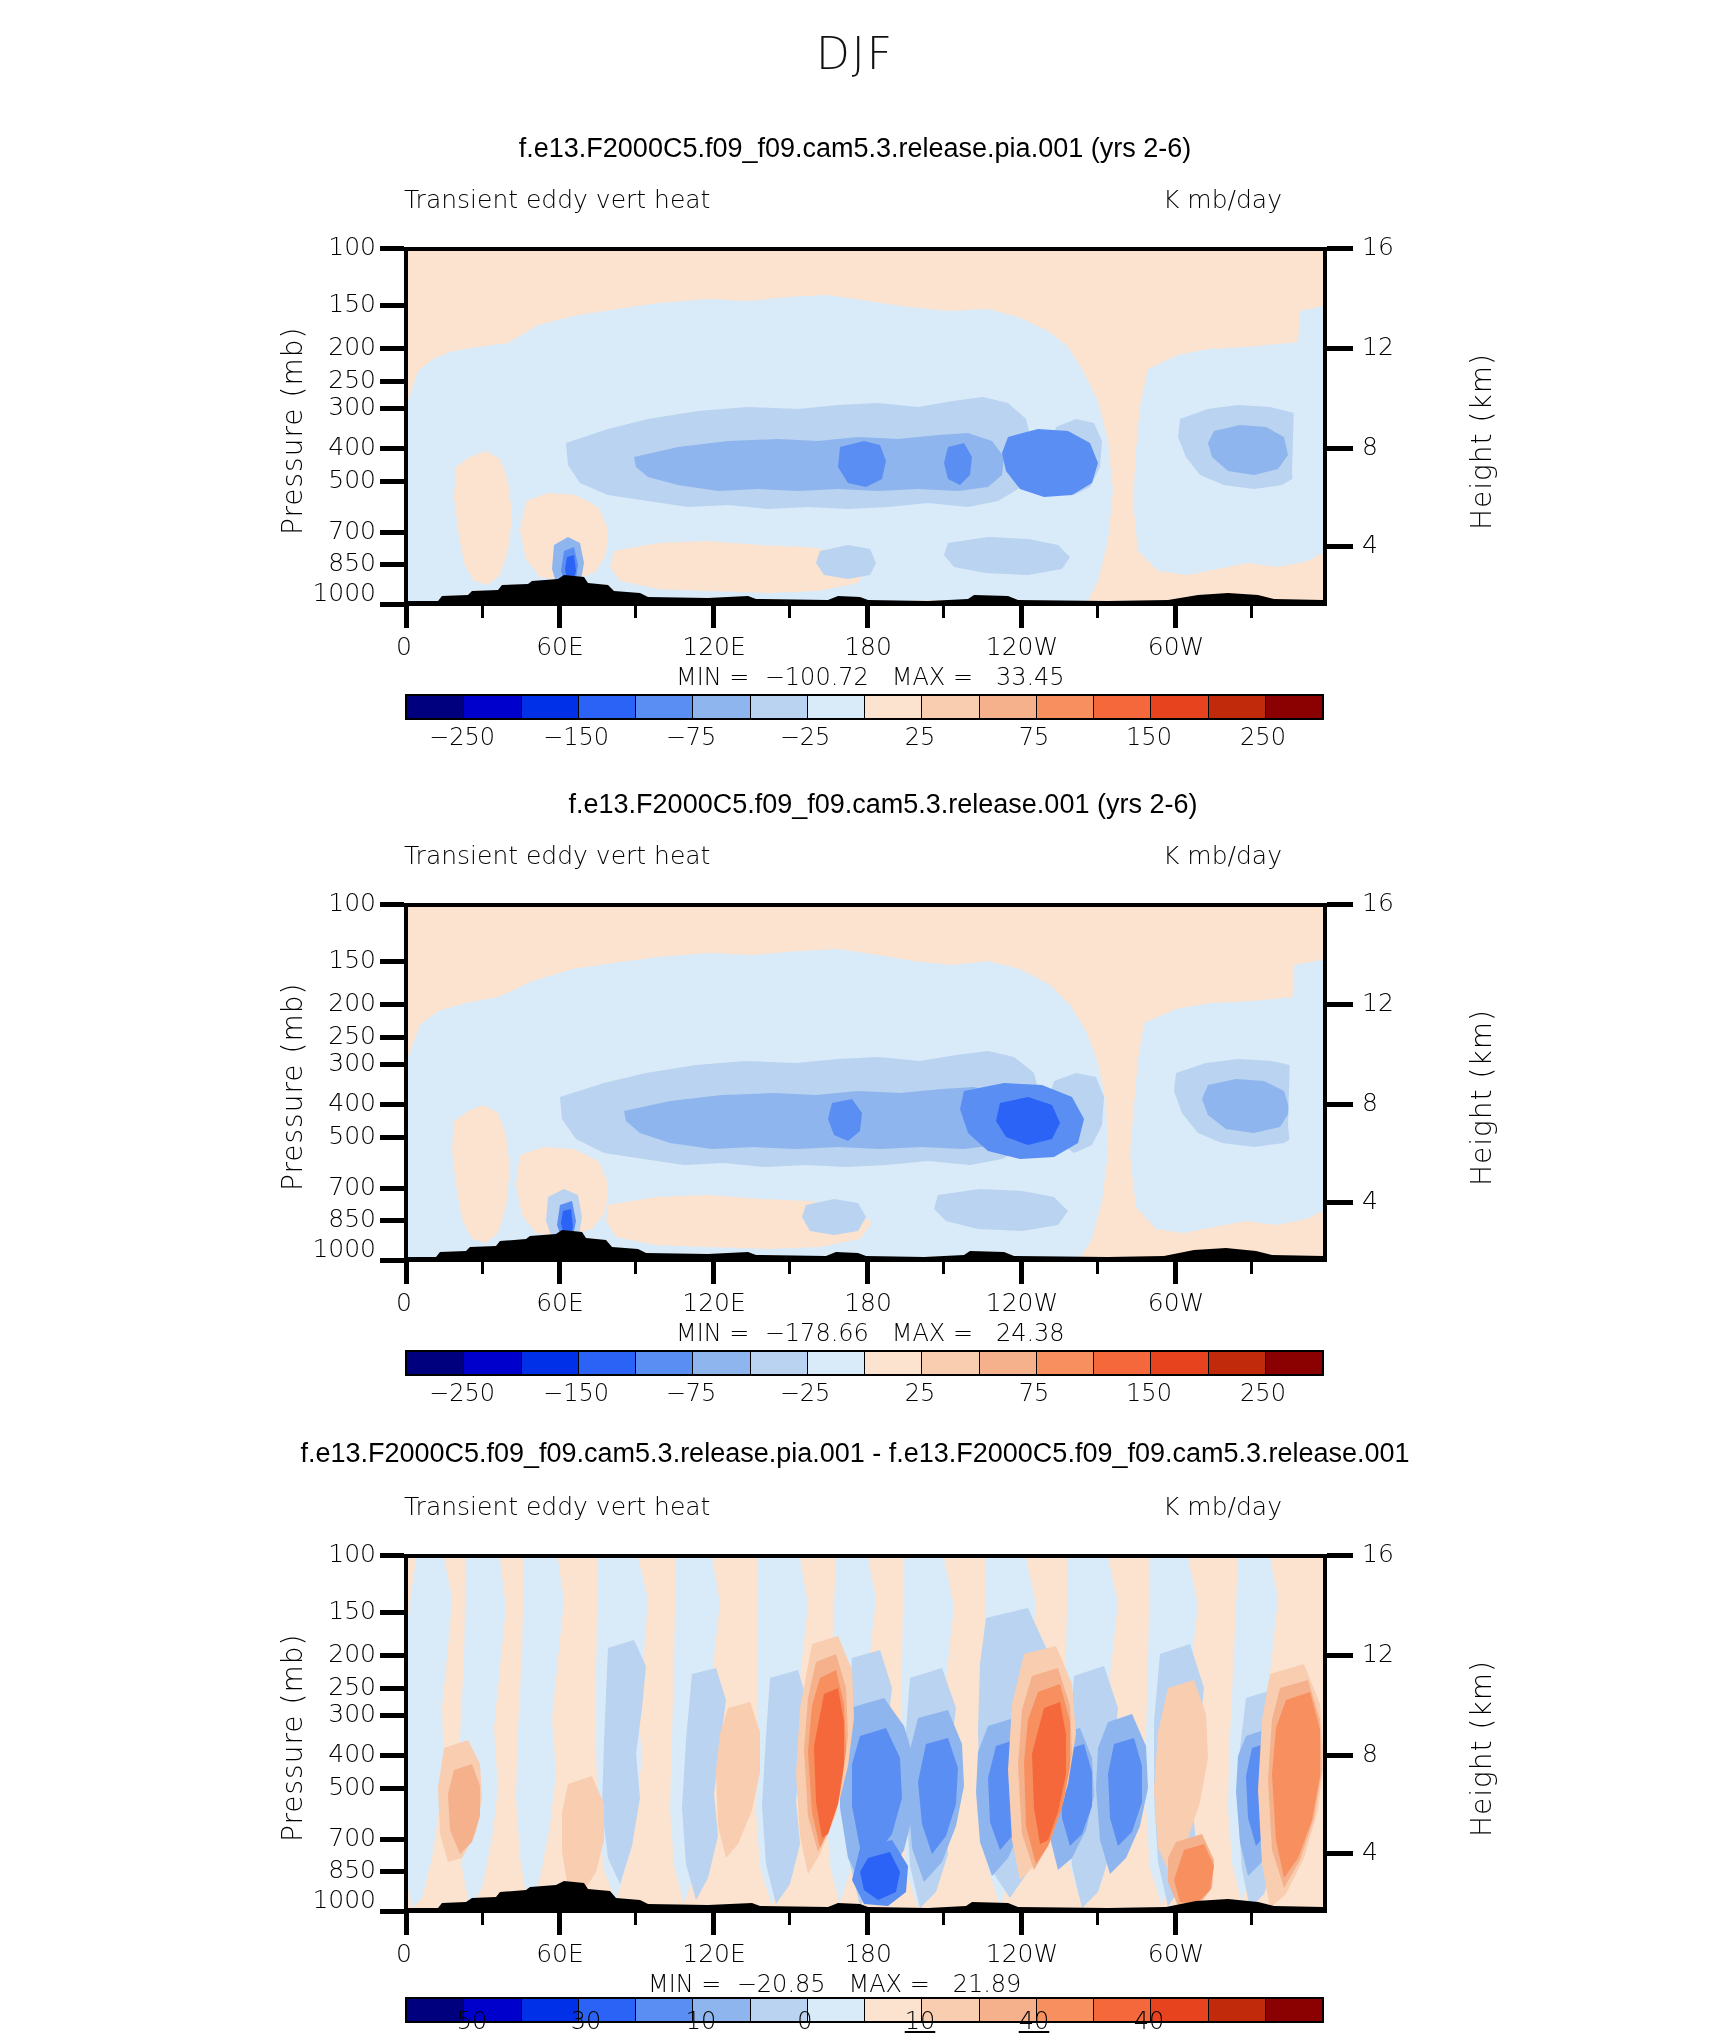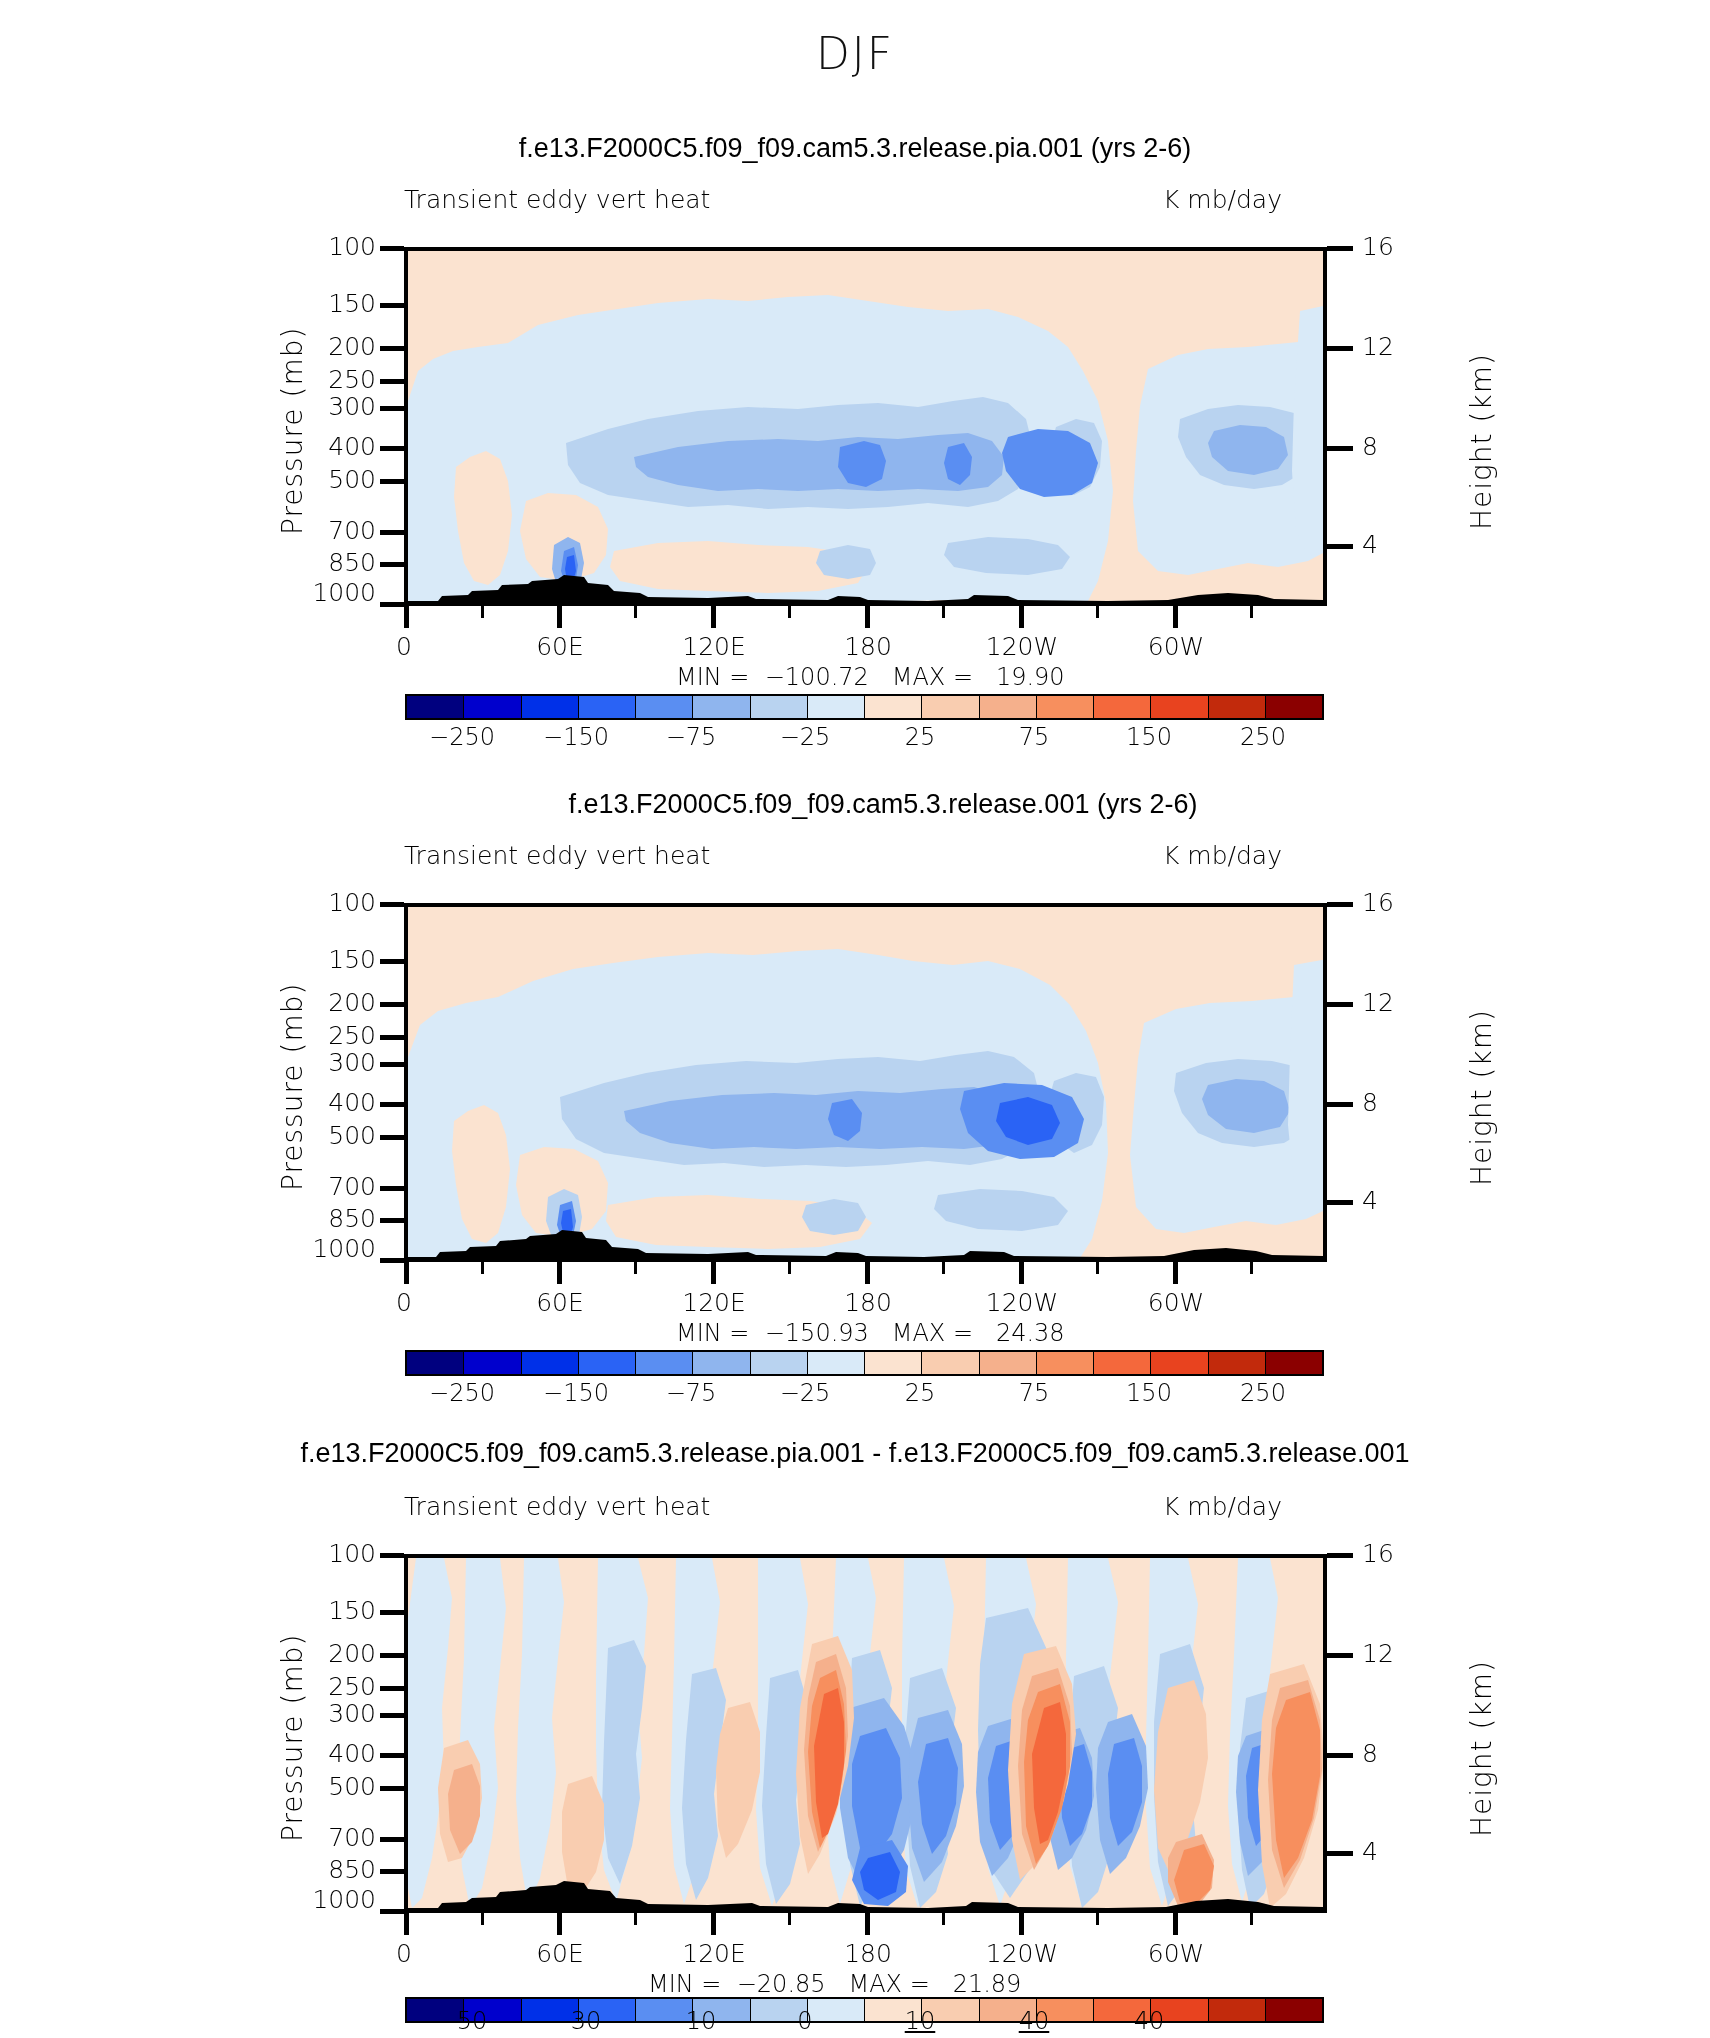--- a/index.html
+++ b/index.html
@@ -142,21 +142,21 @@
   <div class="tickmark" style="left:1096px;top:606px;width:3px;height:12px;"></div>
   <div class="tickmark" style="left:1250px;top:606px;width:3px;height:12px;"></div>
 
   <div class="xtick" style="left:364px;top:632px;width:80px;">0</div>
   <div class="xtick" style="left:517px;top:632px;width:86px;">60E</div>
   <div class="xtick" style="left:668px;top:632px;width:92px;">120E</div>
   <div class="xtick" style="left:822px;top:632px;width:92px;">180</div>
   <div class="xtick" style="left:976px;top:632px;width:92px;">120W</div>
   <div class="xtick" style="left:1133px;top:632px;width:86px;">60W</div>
 
-  <div class="minmax" style="left:676px;top:663px;">MIN =  −100.72   MAX =   19.90</div>
+  <div class="minmax" style="left:676px;top:663px;">MIN =  −100.72   MAX =   33.45</div>
 
   <div class="cbar" style="left:405px;top:694px;width:915px;height:22px;">
     <div style="background:#00007f"></div>
     <div style="background:#0000cd"></div>
     <div style="background:#0030e8"></div>
     <div style="background:#2a63f5"></div>
     <div style="background:#5a8ef2"></div>
     <div style="background:#8fb5ee"></div>
     <div style="background:#b9d3f0"></div>
     <div style="background:#d9eaf8"></div>
@@ -257,21 +257,21 @@
   <div class="tickmark" style="left:1096px;top:1262px;width:3px;height:12px;"></div>
   <div class="tickmark" style="left:1250px;top:1262px;width:3px;height:12px;"></div>
 
   <div class="xtick" style="left:364px;top:1288px;width:80px;">0</div>
   <div class="xtick" style="left:517px;top:1288px;width:86px;">60E</div>
   <div class="xtick" style="left:668px;top:1288px;width:92px;">120E</div>
   <div class="xtick" style="left:822px;top:1288px;width:92px;">180</div>
   <div class="xtick" style="left:976px;top:1288px;width:92px;">120W</div>
   <div class="xtick" style="left:1133px;top:1288px;width:86px;">60W</div>
 
-  <div class="minmax" style="left:676px;top:1319px;">MIN =  −150.93   MAX =   24.38</div>
+  <div class="minmax" style="left:676px;top:1319px;">MIN =  −178.66   MAX =   24.38</div>
 
   <div class="cbar" style="left:405px;top:1350px;width:915px;height:22px;">
     <div style="background:#00007f"></div>
     <div style="background:#0000cd"></div>
     <div style="background:#0030e8"></div>
     <div style="background:#2a63f5"></div>
     <div style="background:#5a8ef2"></div>
     <div style="background:#8fb5ee"></div>
     <div style="background:#b9d3f0"></div>
     <div style="background:#d9eaf8"></div>

